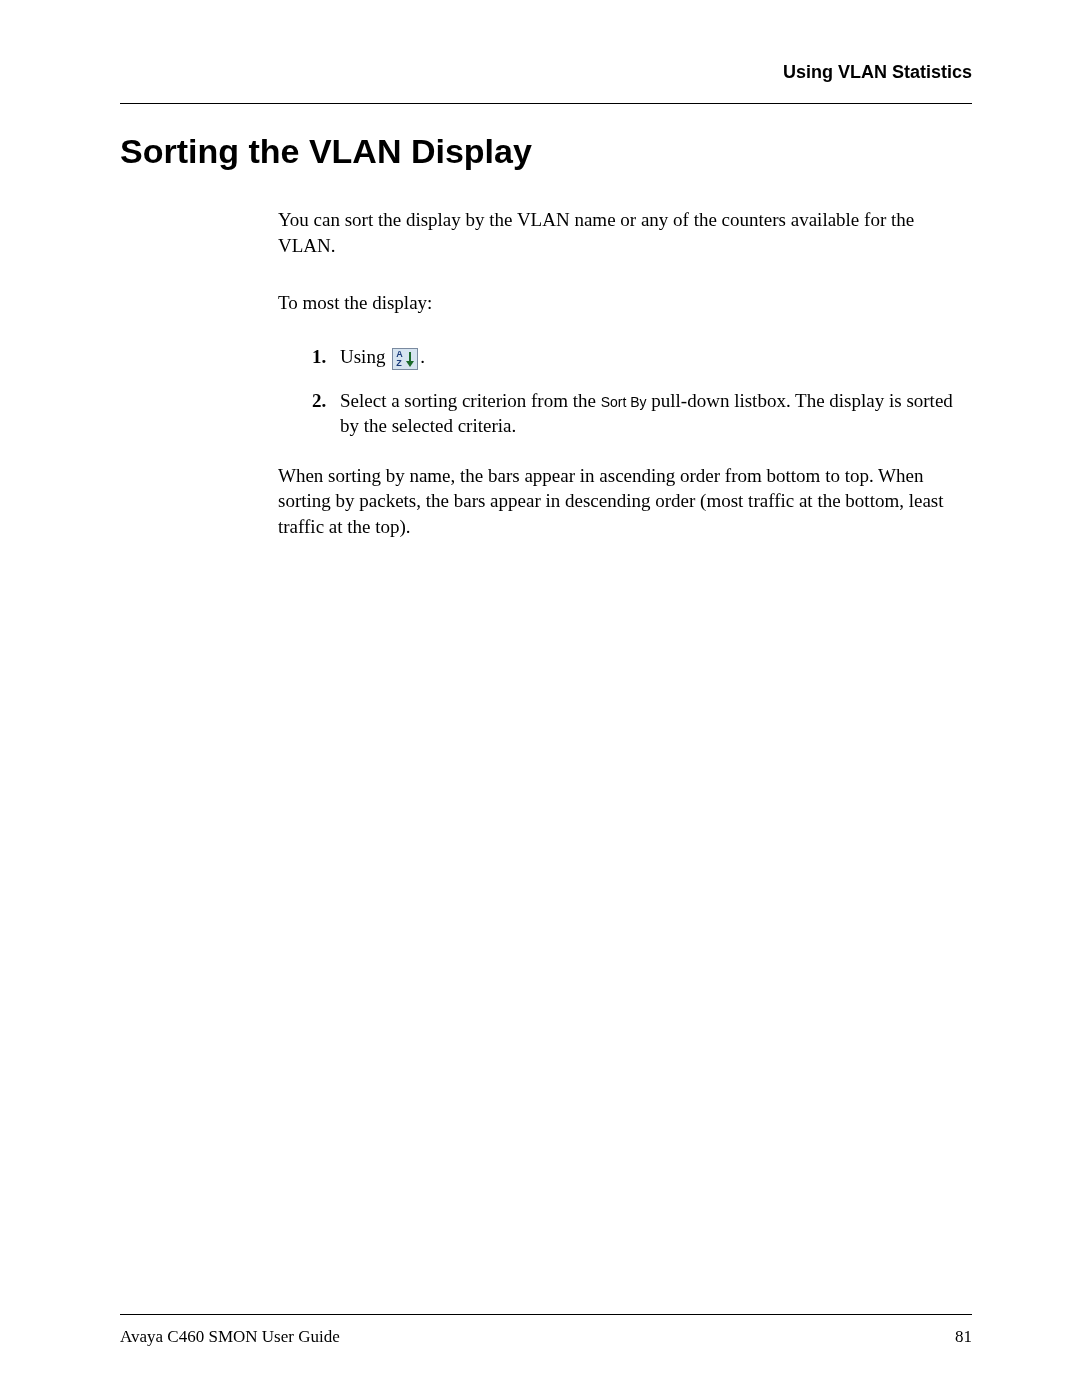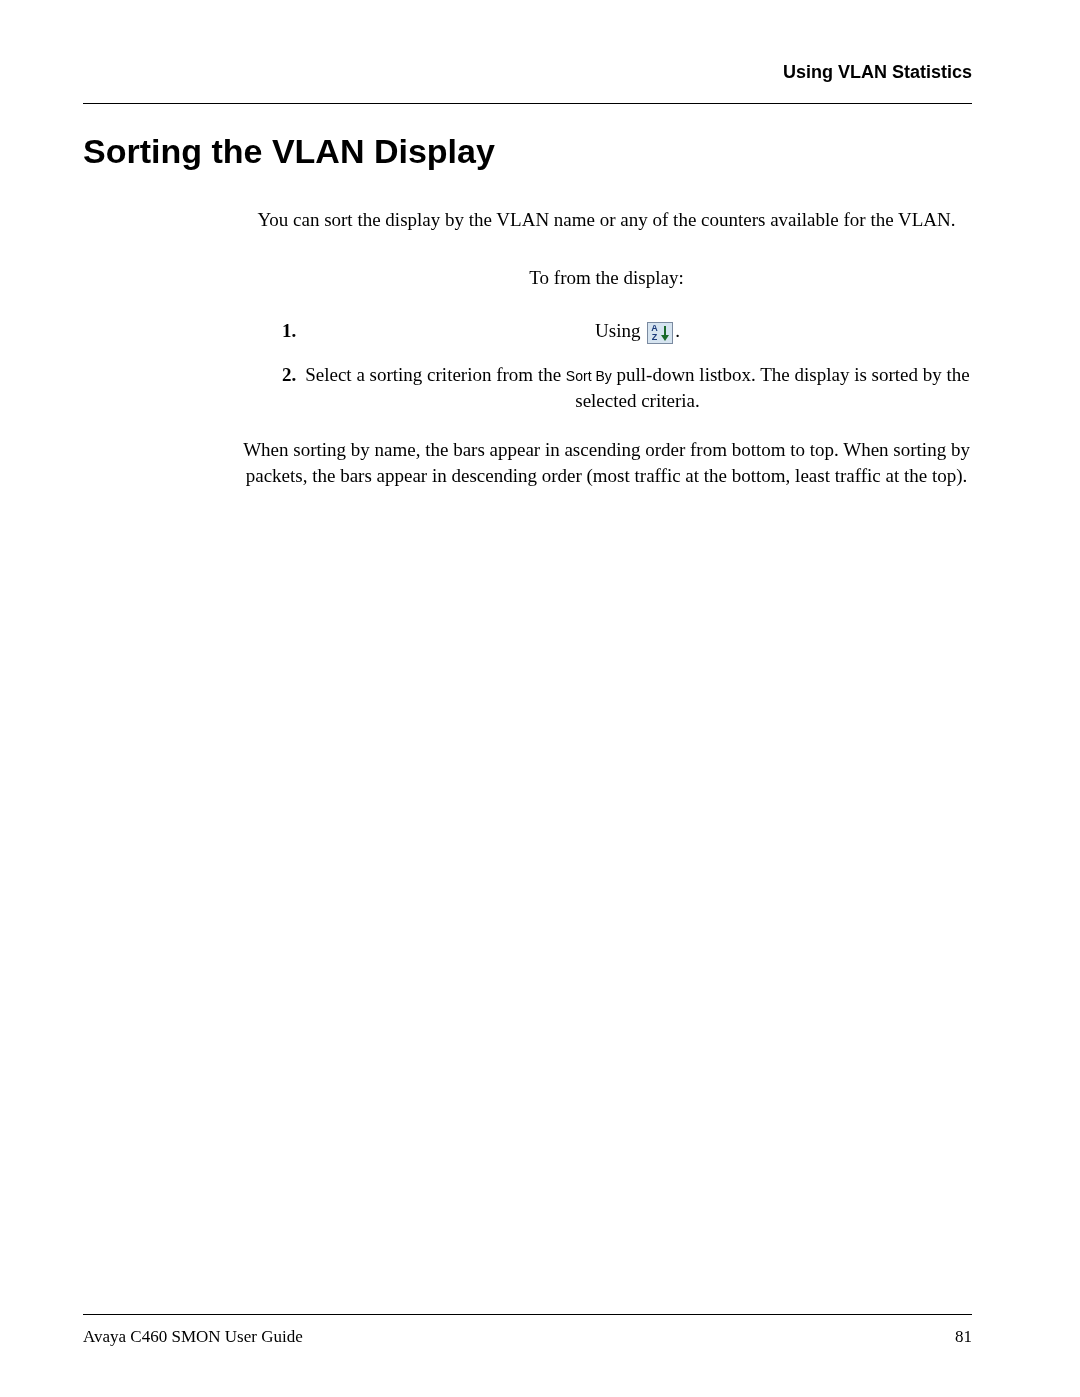--- a/index.html
+++ b/index.html
@@ -9,21 +9,21 @@
     }
     body {
       width: 1080px;
       height: 1397px;
       background: #ffffff;
       font-family: Georgia, 'Times New Roman', serif;
       color: #000;
       position: relative;
     }
     .page {
-      padding: 62px 108px 50px 83px;
+      padding: 62px 108px 50px 120px;
       height: 100%;
       display: flex;
       flex-direction: column;
     }
     .header-label {
       text-align: right;
       font-family: Arial, Helvetica, sans-serif;
       font-weight: bold;
       font-size: 18px;
       margin-bottom: 20px;
@@ -36,21 +36,20 @@
     .section-title {
       font-family: Arial, Helvetica, sans-serif;
       font-weight: bold;
       font-size: 34px;
       margin-bottom: 36px;
     }
     .body-block {
       margin-left: 158px;
       font-size: 19px;
       line-height: 1.35;
-      text-align: center;
     }
     .para-intro {
       margin-bottom: 32px;
     }
     .para-lead {
       margin-bottom: 28px;
     }
     .step-list {
       list-style: none;
       margin-left: 34px;
@@ -143,21 +142,21 @@
 <body>
 
 <div class="page">
   <div class="header-label">Using VLAN Statistics</div>
   <hr class="header-rule">
 
   <h1 class="section-title">Sorting the VLAN Display</h1>
 
   <div class="body-block">
     <p class="para-intro">You can sort the display by the VLAN name or any of the counters available for the VLAN.</p>
-    <p class="para-lead">To from the display:</p>
+    <p class="para-lead">To most the display:</p>
 
     <ol class="step-list">
       <li class="step-item">
         <span class="step-num">1.</span>
         <span class="step-text">
           <span>Using </span>
           <span class="sort-icon">
             <span class="az">
                 <span class="a">A</span>
                 <span class="z">Z</span>

